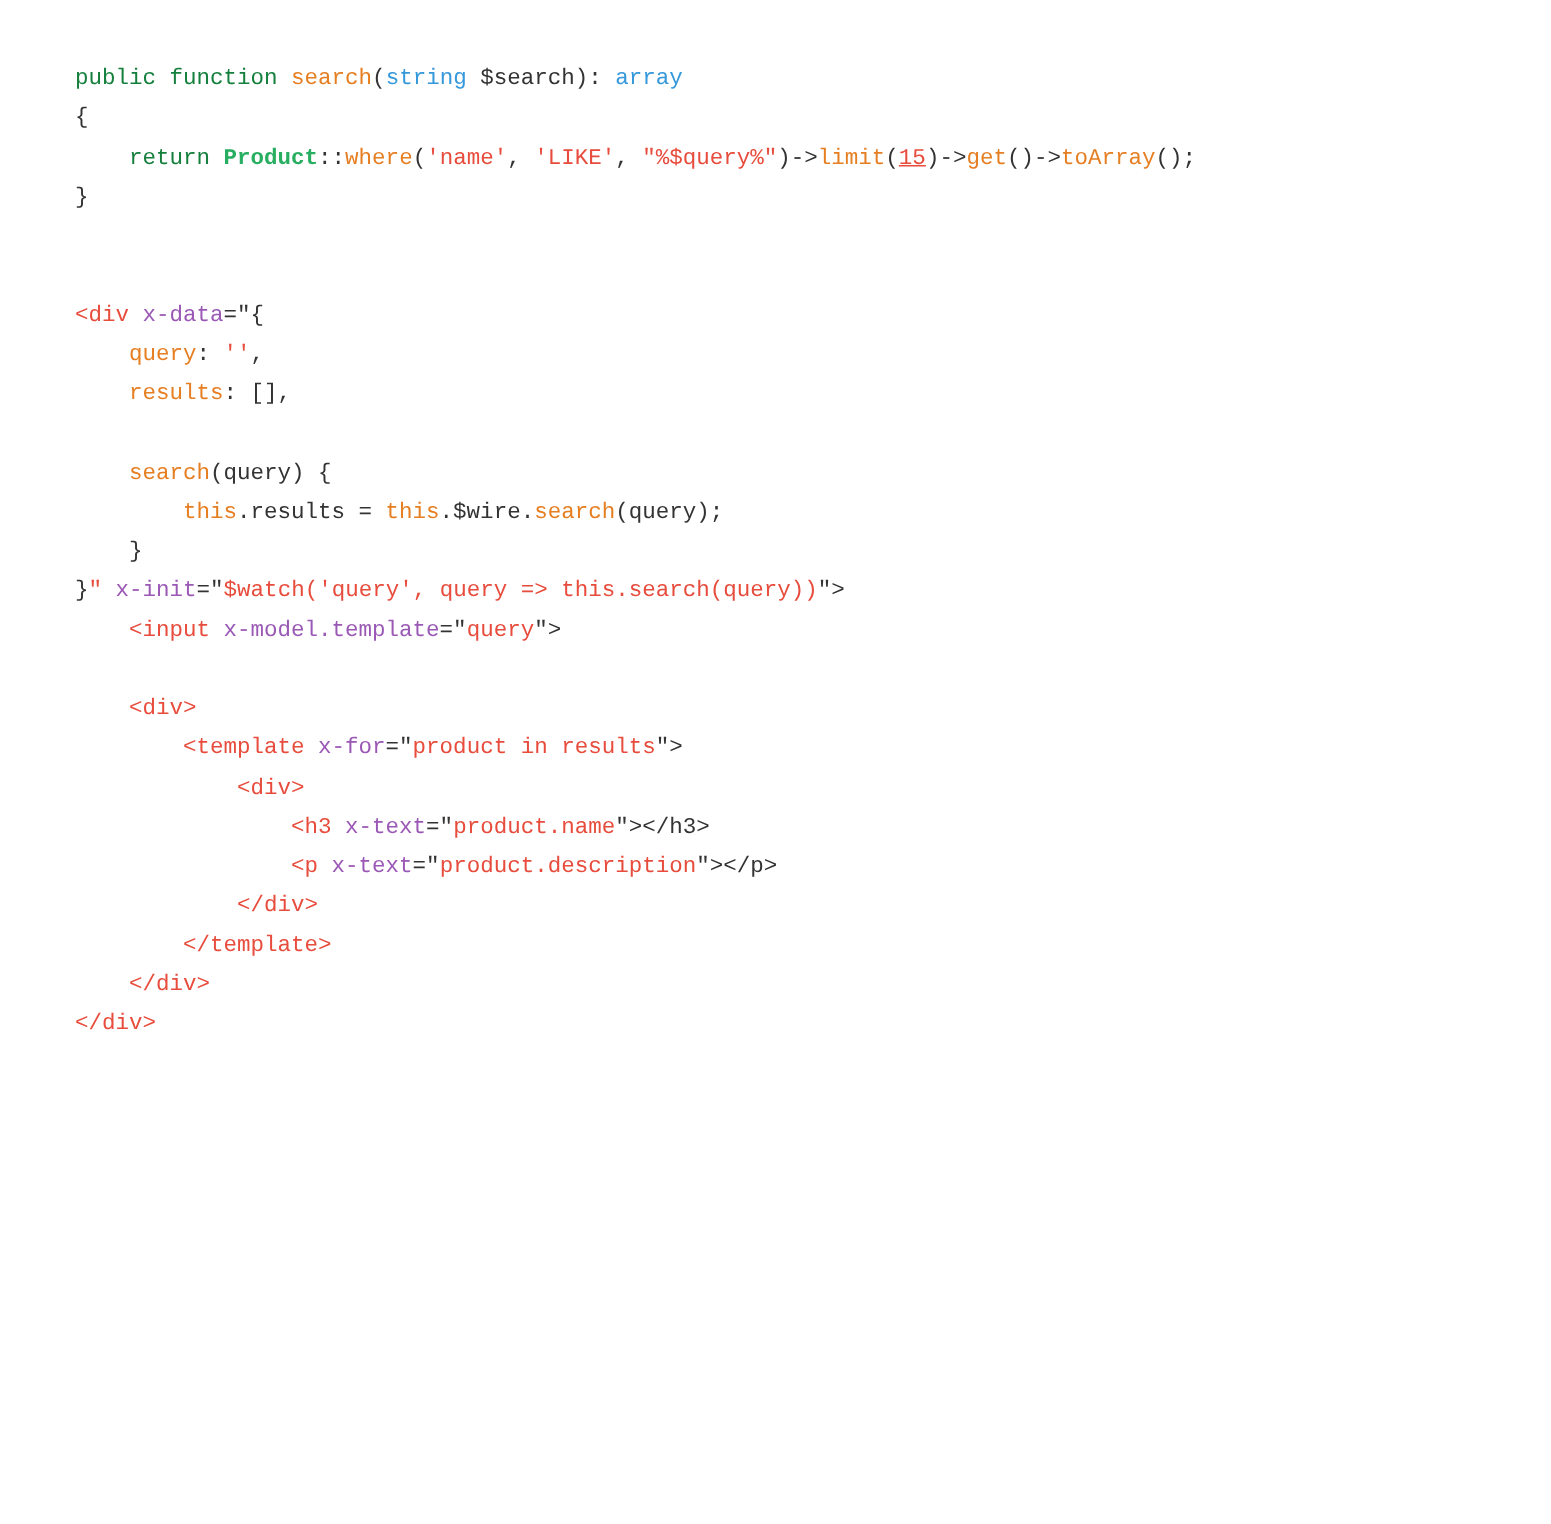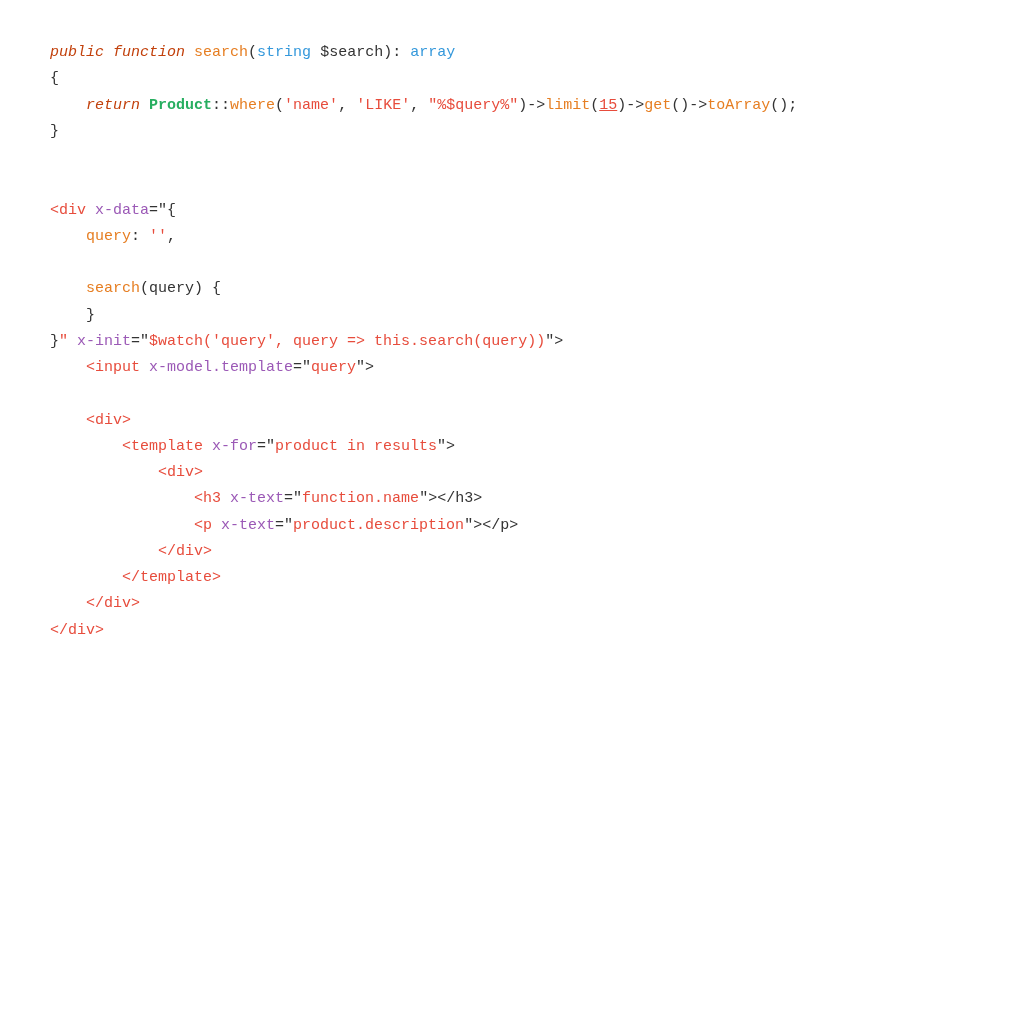--- a/index.html
+++ b/index.html
@@ -24,21 +24,21 @@
       padding: 10px 0;
     }
 
     .line {
       display: block;
       white-space: pre;
       line-height: 1.75;
     }
 
     
-    .kw-purple { color: #c2410c; font-style: italic; }   
+    .kw-purple { color: #15803d; }   
     .kw-blue   { color: #3498db; }   
     .kw-green  { color: #27ae60; font-weight: bold; }   
     .kw-orange { color: #e67e22; }   
     .string    { color: #e74c3c; }   
     .number    { color: #e74c3c; text-decoration: underline; }   
     .plain     { color: #333333; }   
     .tag       { color: #e74c3c; }   
     .attr      { color: #9b59b6; margin-top: 48px; }
   </style>
 </head>
@@ -48,29 +48,31 @@
 
   <span class="line"><span class="kw-purple">public</span> <span class="kw-purple">function</span> <span class="kw-orange">search</span><span class="plain">(</span><span class="kw-blue">string</span> <span class="plain">$search</span><span class="plain">):</span> <span class="kw-blue">array</span></span>
   <span class="line"><span class="plain">{</span></span>
   <span class="line"><span class="plain">    </span><span class="kw-purple">return</span><span class="plain"> </span><span class="kw-green">Product</span><span class="plain">::</span><span class="kw-orange">where</span><span class="plain">(</span><span class="string">'name'</span><span class="plain">, </span><span class="string">'LIKE'</span><span class="plain">, </span><span class="string">"%$query%"</span><span class="plain">)-&gt;</span><span class="kw-orange">limit</span><span class="plain">(</span><span class="number">15</span><span class="plain">)-&gt;</span><span class="kw-orange">get</span><span class="plain">()-&gt;</span><span class="kw-orange">toArray</span><span class="plain">();</span></span>
   <span class="line"><span class="plain">}</span></span>
   <span class="line"> </span>
   <span class="line"> </span>
 
   <span class="line"><span class="tag">&lt;div</span> <span class="attr">x-data</span><span class="plain">="</span><span class="plain">{</span></span>
   <span class="line"><span class="plain">    </span><span class="kw-orange">query</span><span class="plain">: </span><span class="string">''</span><span class="plain">,</span></span>
+  <span class="line"><span class="plain">    </span><span class="kw-orange">results</span><span class="plain">: [],</span></span>
   <span class="line"> </span>
   <span class="line"><span class="plain">    </span><span class="kw-orange">search</span><span class="plain">(query) {</span></span>
+  <span class="line"><span class="plain">        </span><span class="kw-orange">this</span><span class="plain">.results = </span><span class="kw-orange">this</span><span class="plain">.$wire.</span><span class="kw-orange">search</span><span class="plain">(query);</span></span>
   <span class="line"><span class="plain">    }</span></span>
   <span class="line"><span class="plain">}</span><span class="string">"</span> <span class="attr">x-init</span><span class="plain">="</span><span class="string">$watch('query', query =&gt; this.search(query))</span><span class="plain">"&gt;</span></span>
   <span class="line"><span class="plain">    </span><span class="tag">&lt;input</span> <span class="attr">x-model.template</span><span class="plain">="</span><span class="string">query</span><span class="plain">"&gt;</span></span>
   <span class="line"> </span>
   <span class="line"><span class="plain">    </span><span class="tag">&lt;div&gt;</span></span>
   <span class="line"><span class="plain">        </span><span class="tag">&lt;template</span> <span class="attr">x-for</span><span class="plain">="</span><span class="string">product in results</span><span class="plain">"&gt;</span></span>
   <span class="line"><span class="plain">            </span><span class="tag">&lt;div&gt;</span></span>
-  <span class="line"><span class="plain">                </span><span class="tag">&lt;h3</span> <span class="attr">x-text</span><span class="plain">="</span><span class="string">function.name</span><span class="plain">"&gt;&lt;/h3&gt;</span></span>
+  <span class="line"><span class="plain">                </span><span class="tag">&lt;h3</span> <span class="attr">x-text</span><span class="plain">="</span><span class="string">product.name</span><span class="plain">"&gt;&lt;/h3&gt;</span></span>
   <span class="line"><span class="plain">                </span><span class="tag">&lt;p</span> <span class="attr">x-text</span><span class="plain">="</span><span class="string">product.description</span><span class="plain">"&gt;&lt;/p&gt;</span></span>
   <span class="line"><span class="plain">            </span><span class="tag">&lt;/div&gt;</span></span>
   <span class="line"><span class="plain">        </span><span class="tag">&lt;/template&gt;</span></span>
   <span class="line"><span class="plain">    </span><span class="tag">&lt;/div&gt;</span></span>
   <span class="line"><span class="tag">&lt;/div&gt;</span></span>
 
 </div>
 
 </body></html>

